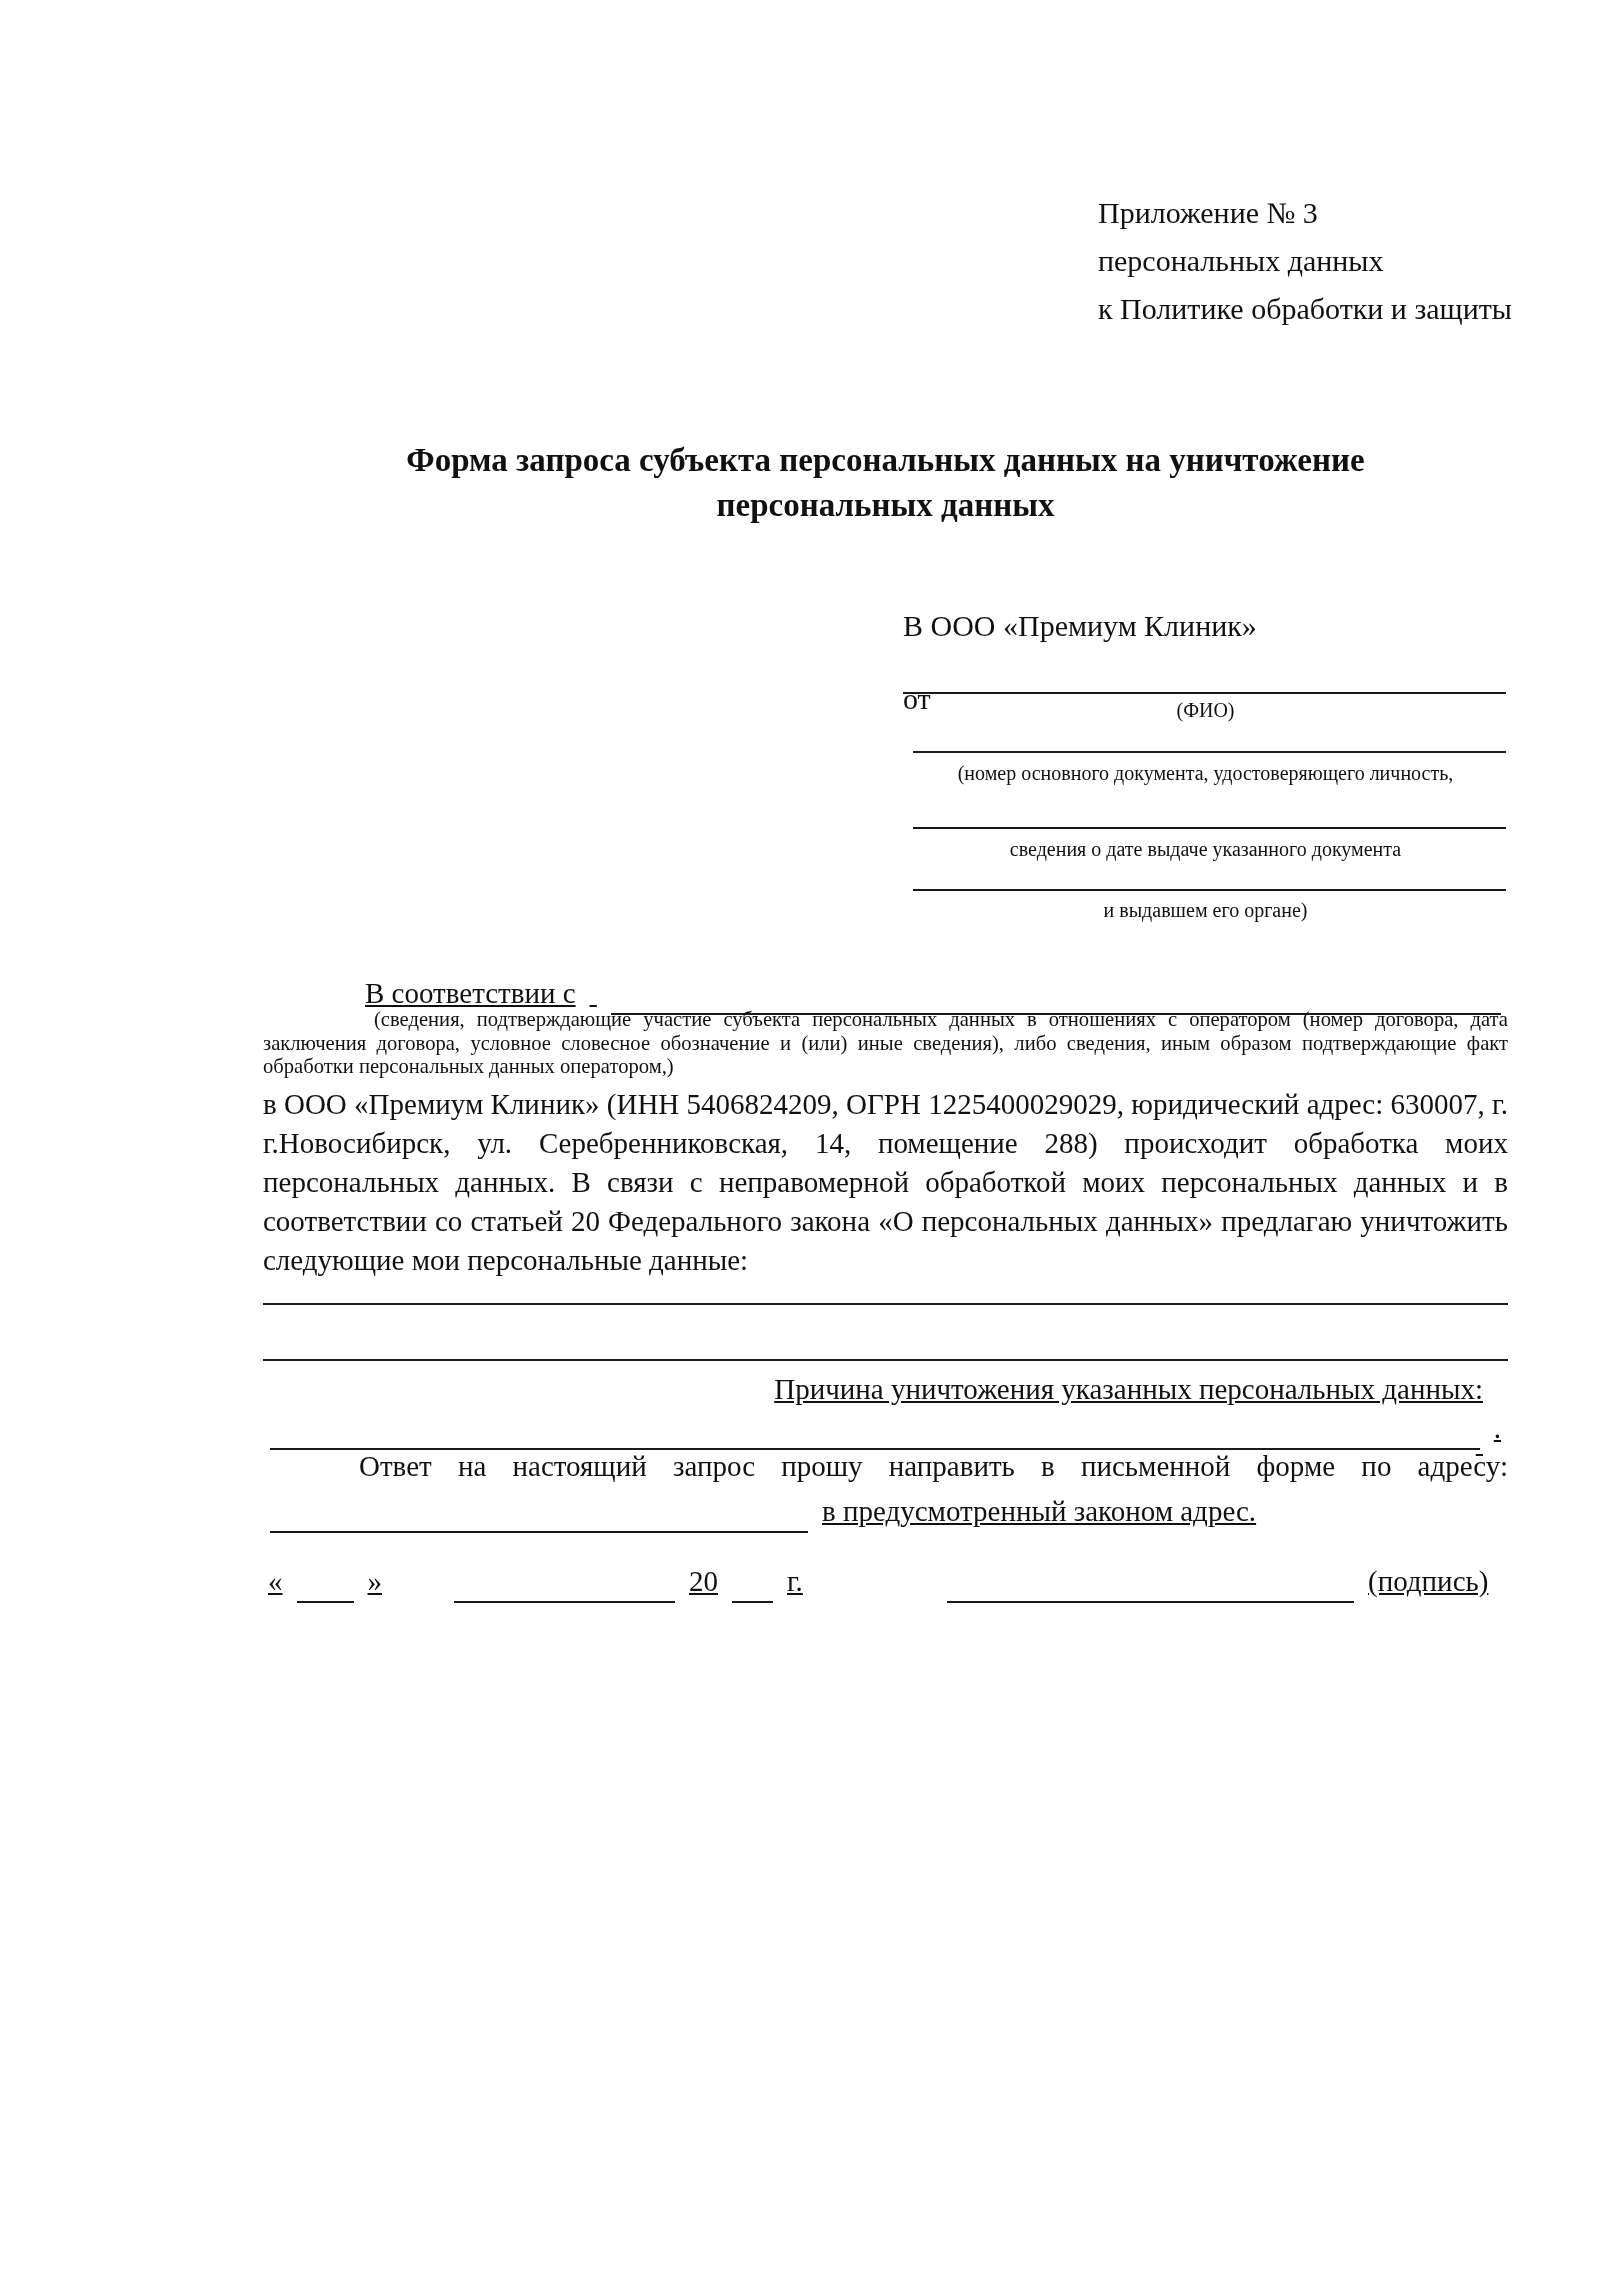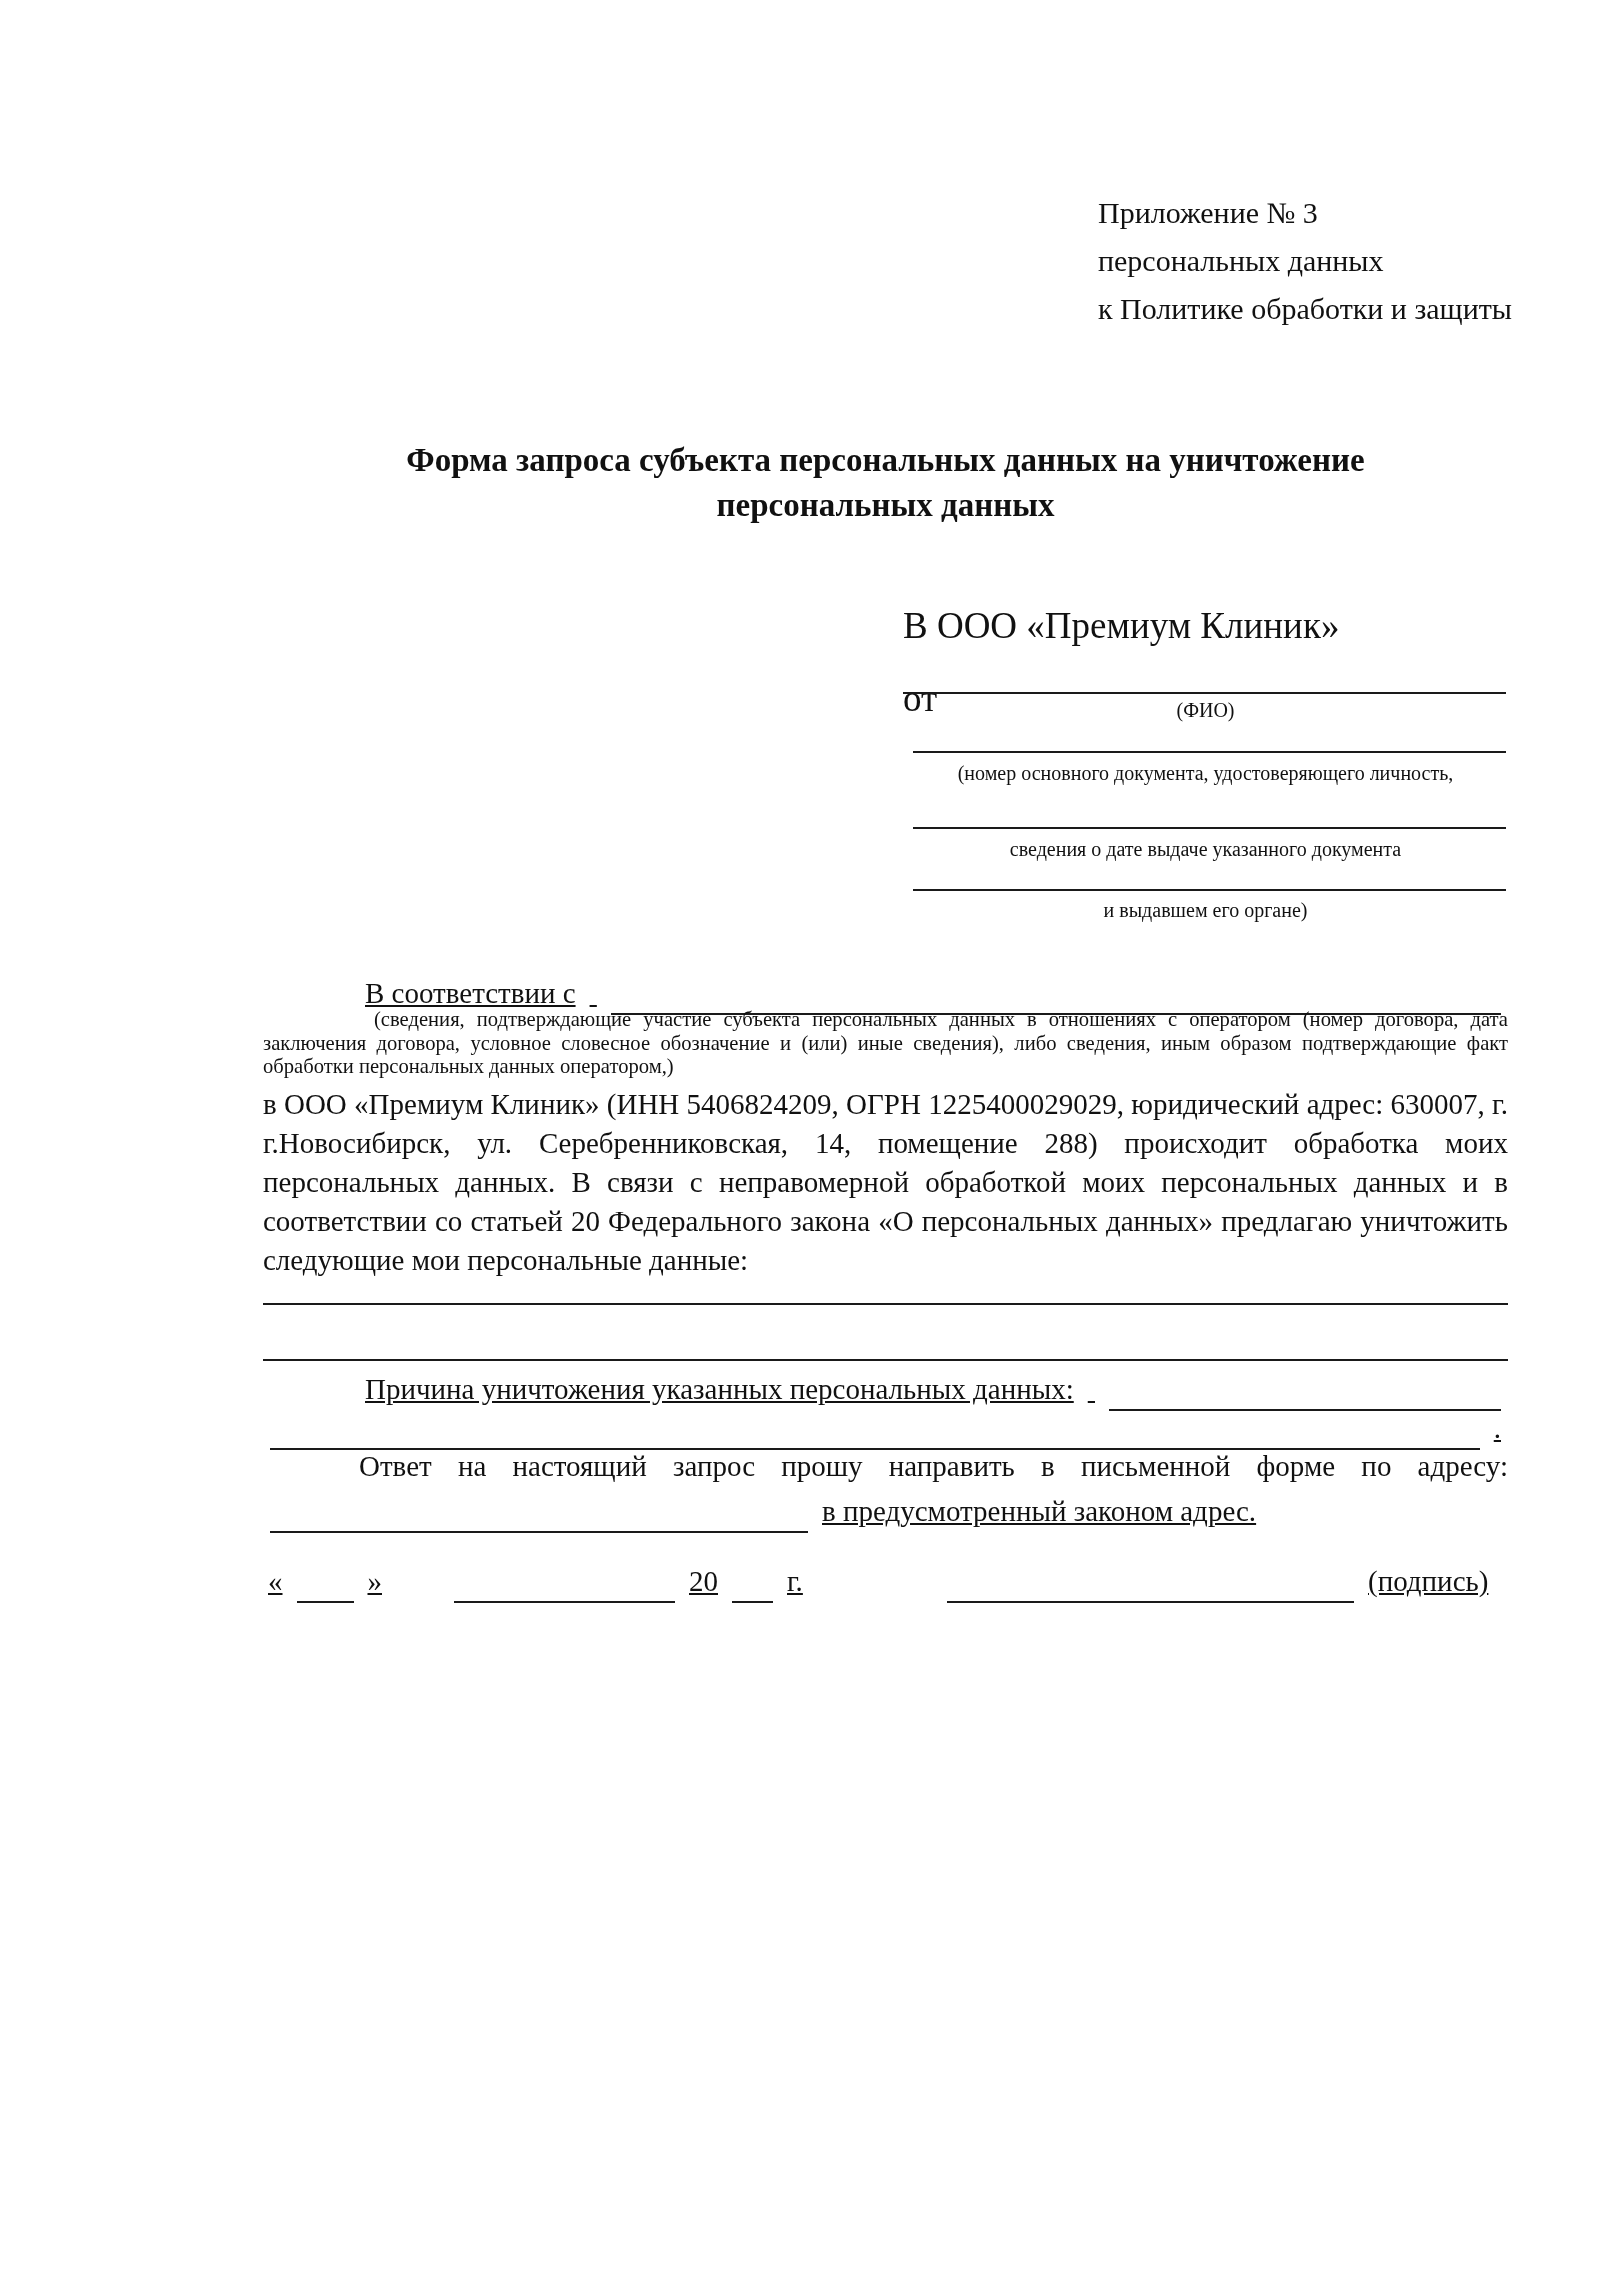--- a/index.html
+++ b/index.html
@@ -3,21 +3,21 @@
 <meta charset="utf-8">
 <style>
   * { margin:7px; padding:0; box-sizing:border-box; }
   html,body { background:#ffffff; }
   .page {
     position:relative; width:1621px; height:2294px; background:#ffffff;
     font-family:"Liberation Serif","DejaVu Serif",serif; color:#111111;
     overflow:hidden;
   }
   .abs { position:absolute; }
-  .txt { font-size:37px; line-height:39px; }
+  .txt { font-size:30px; line-height:39px; }
   .header { font-size:30px; line-height:41px; }
   .title { font-size:33px; line-height:45px; font-weight:bold; text-align:center; }
   .cap { font-size:20px; line-height:24.5px; text-align:center; }
   .rule { border-top:2.9px solid #1a1a1a; height:0; }
   .row { display:flex; align-items:flex-end; font-size:29px; line-height:39px;text-decoration:underline; }
   .fill { flex:1 1 auto; border-bottom:2.9px solid #1a1a1a; margin-bottom:4.9px; }
   .u { display:inline-block; border-bottom:2.9px solid #1a1a1a; margin-bottom:4.9px; }
   .nowrap { white-space:nowrap; }
   .note { font-size:20.6px; line-height:23.5px; text-align:justify; text-indent:111px; }
   .par { font-size:29px; line-height:39px; text-align:justify; }
@@ -57,21 +57,21 @@
     <span class="fill"></span>
   </div>
 
   <div class="abs note" style="left:235px; top:980px; width:1245px;">(сведения, подтверждающие участие субъекта персональных данных в отношениях с оператором (номер договора, дата заключения договора, условное словесное обозначение и (или) иные сведения), либо сведения, иным образом подтверждающие факт обработки персональных данных оператором,)</div>
 
   <div class="abs par" style="left:235px; top:1057px; width:1245px;">в ООО «Премиум Клиник» (ИНН 5406824209, ОГРН 1225400029029, юридический адрес: 630007, г. г.Новосибирск, ул. Серебренниковская, 14, помещение 288) происходит обработка моих персональных данных. В связи с неправомерной обработкой моих персональных данных и в соответствии со статьей 20 Федерального закона «О персональных данных» предлагаю уничтожить следующие мои персональные данные:</div>
 
   <div class="abs rule" style="left:235px; top:1275px; width:1245px;"></div>
   <div class="abs rule" style="left:235px; top:1331px; width:1245px;"></div>
 
-  <div class="abs row" style="left:330px; top:1335px; width:1150px;">
+  <div class="abs row" style="left:312px; top:1335px; width:1150px;flex-direction:column;">
     <span class="nowrap">Причина уничтожения указанных персональных данных:</span>
     <span class="nowrap">&nbsp;</span>
     <span class="fill"></span>
   </div>
 
   <div class="abs row" style="left:235px; top:1374px; width:1245px;">
     <span class="fill"></span>
     <span>.</span>
   </div>
 

